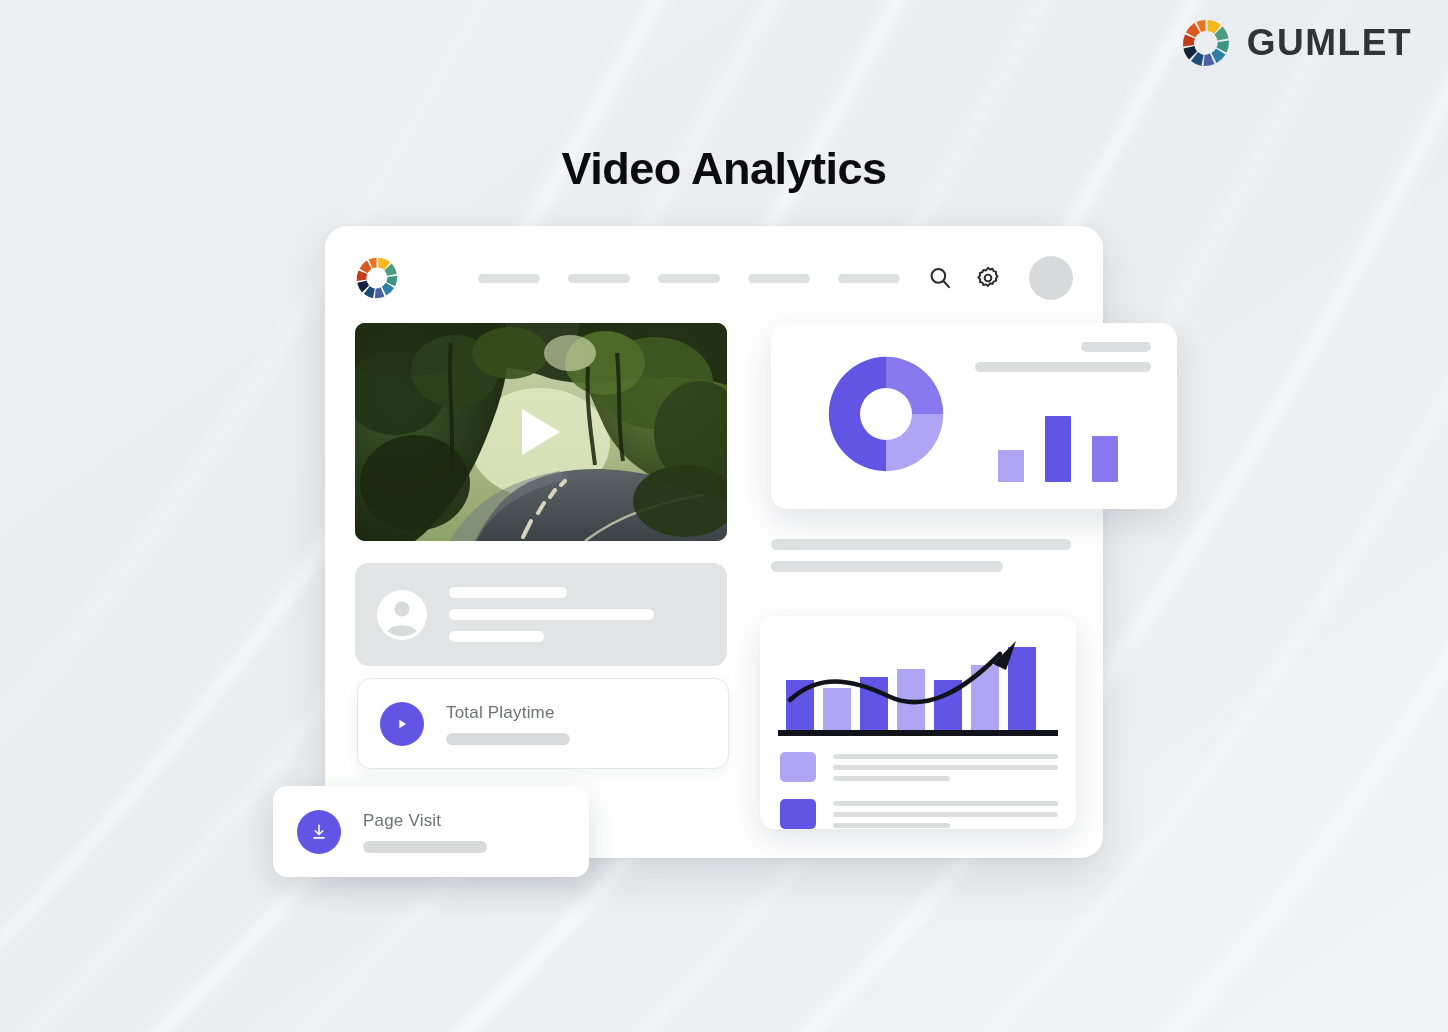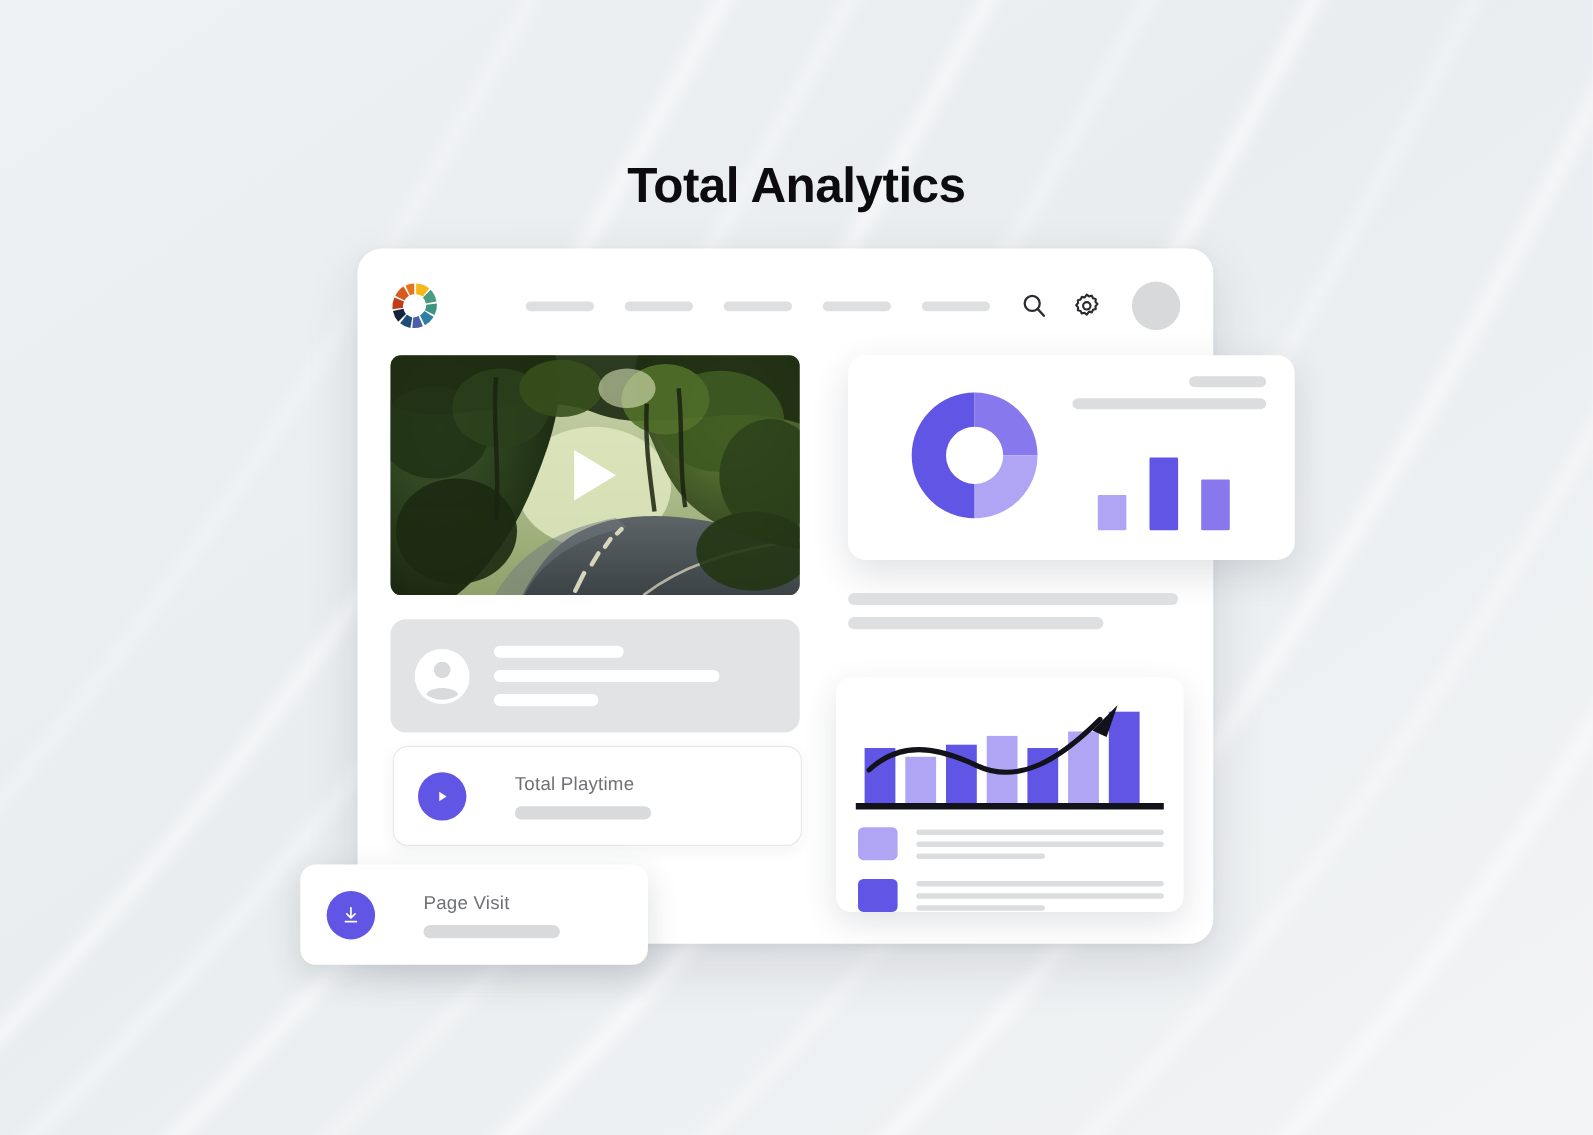--- a/index.html
+++ b/index.html
@@ -90,21 +90,21 @@
     display: flex; align-items: center; padding: 0 22px;
   }
   .profile-avatar { width: 50px; height: 50px; flex: none; color: #fff; }
   .profile-lines { margin-left: 22px; display: flex; flex-direction: column; gap: 11px; }
   .pline { height: 11px; border-radius: 6px; background: #ffffff; }
 
   
   .stat-card {
     position: absolute;
     background: #ffffff; border-radius: 14px;
-    display: flex; align-items: center; gap: 22px;
+    display: flex; align-items: center;
   }
   .stat-playtime {
     left: 32px; top: 452px; width: 372px; height: 91px;
     border: 1px solid #e8e8ea;
     box-shadow: 0 4px 14px rgba(40,50,70,0.06);
     padding: 0 22px;
   }
   .stat-pagevisit {
     left: -52px; top: 560px; width: 316px; height: 91px;
     box-shadow: 0 10px 30px rgba(40,50,70,0.16);
@@ -188,22 +188,39 @@
         <path d="M 380 1110 C 720 800, 950 470, 1215 -40" stroke-width="11" opacity="0.8"></path>
         <path d="M 560 1115 C 880 815, 1100 480, 1355 -30" stroke-width="7" opacity="0.6"></path>
         <path d="M 720 1120 C 1030 830, 1250 500, 1500 -10" stroke-width="10" opacity="0.75"></path>
         <path d="M 900 1125 C 1190 845, 1400 520, 1640 20" stroke-width="8" opacity="0.6"></path>
         <path d="M 1080 1130 C 1350 860, 1540 545, 1760 60" stroke-width="11" opacity="0.7"></path>
         <path d="M -260 1000 C 60 700, 280 390, 540 -110" stroke-width="6" opacity="0.55"></path>
       </g>
     </svg>
   </div>
 
-
-  <div class="page-title">Total Analytics</div>
+  <div class="brand">
+    <svg class="brand-mark" viewBox="0 0 100 100">
+      <g transform="translate(50,50)">
+        <path d="M 3 -46 A 46 46 0 0 1 30 -36 L 17 -19 A 24 24 0 0 0 3 -24 Z" fill="#f5b81b"></path>
+        <path d="M 33 -33 A 46 46 0 0 1 45 -9 L 23 -5 A 24 24 0 0 0 17 -17 Z" fill="#4d9b80"></path>
+        <path d="M 46 -5 A 46 46 0 0 1 41 19 L 21 9 A 24 24 0 0 0 24 -2 Z" fill="#3f9481"></path>
+        <path d="M 39 23 A 46 46 0 0 1 21 40 L 11 20 A 24 24 0 0 0 20 11 Z" fill="#2d7fa3"></path>
+        <path d="M 17 42 A 46 46 0 0 1 -5 46 L -3 24 A 24 24 0 0 0 8 21 Z" fill="#4a5fa8"></path>
+        <path d="M -9 46 A 46 46 0 0 1 -30 36 L -16 18 A 24 24 0 0 0 -5 24 Z" fill="#1d4e7a"></path>
+        <path d="M -34 33 A 46 46 0 0 1 -45 11 L -23 6 A 24 24 0 0 0 -18 17 Z" fill="#15243c"></path>
+        <path d="M -46 7 A 46 46 0 0 1 -42 -17 L -22 -9 A 24 24 0 0 0 -24 4 Z" fill="#c23c19"></path>
+        <path d="M -40 -21 A 46 46 0 0 1 -23 -40 L -12 -21 A 24 24 0 0 0 -21 -11 Z" fill="#d95a1f"></path>
+        <path d="M -19 -42 A 46 46 0 0 1 -1 -46 L -1 -24 A 24 24 0 0 0 -10 -22 Z" fill="#e8741e"></path>
+      </g>
+    </svg>
+    <div class="brand-text">GUMLET</div>
+  </div>
+
+  <div class="page-title">Video Analytics</div>
 
   <div class="dashboard">
 
     <div class="dash-header">
       <svg class="dash-logo" viewBox="0 0 100 100">
         <g transform="translate(50,50)">
           <path d="M 3 -46 A 46 46 0 0 1 30 -36 L 17 -19 A 24 24 0 0 0 3 -24 Z" fill="#f5b81b"></path>
           <path d="M 33 -33 A 46 46 0 0 1 45 -9 L 23 -5 A 24 24 0 0 0 17 -17 Z" fill="#4d9b80"></path>
           <path d="M 46 -5 A 46 46 0 0 1 41 19 L 21 9 A 24 24 0 0 0 24 -2 Z" fill="#3f9481"></path>
           <path d="M 39 23 A 46 46 0 0 1 21 40 L 11 20 A 24 24 0 0 0 20 11 Z" fill="#2d7fa3"></path>

